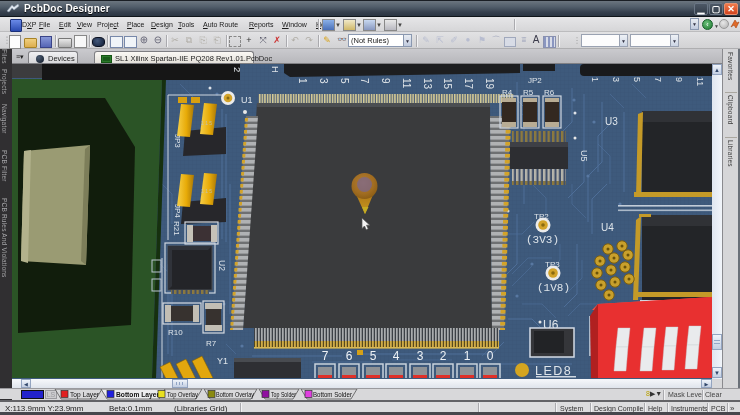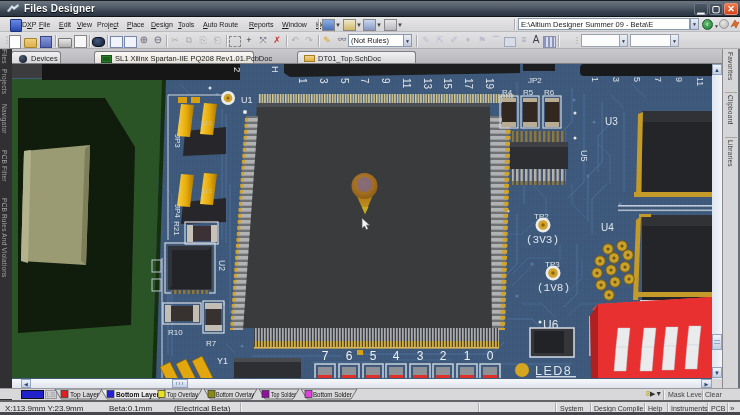--- a/index.html
+++ b/index.html
@@ -41,21 +41,21 @@
 .sep{position:absolute;width:1px;background:#aaaaae;border-right:1px solid #f2f2f4;}
 .ticon{position:absolute;top:2px;width:12px;height:12px;font-size:9px;line-height:12px;text-align:center;}
 </style>
 </head>
 <body>
 
 <div class="abs" id="titlebar"></div>
 <svg class="abs" style="left:5px;top:2px" width="16" height="13" viewBox="0 0 16 13">
  <path d="M2 9 L7 3 L9 5 L13 2 L14 4 L9 8 L7 6 L4 10 Z" fill="#dfe6ee" stroke="#8899aa" stroke-width="0.5"></path>
 </svg>
-<div class="abs" id="titletxt">Files Designer</div>
+<div class="abs" id="titletxt">PcbDoc Designer</div>
 <div class="abs winbtn" style="left:694px;">▁</div>
 <div class="abs winbtn" style="left:709px;">▢</div>
 <div class="abs winbtn" style="left:724px;background:linear-gradient(#f07a4a,#d2431f);border-color:#e89070;">✕</div>
 
 <div class="abs" id="menubar">
  <div class="mi" style="left:10px;top:2px;width:10px;height:11px;background:linear-gradient(#6a8ae8,#2a4ab0);border:1px solid #1a307a;border-radius:1px"></div>
  <div class="mi" style="left:22px">D<u>X</u>P</div>
  <div class="mi" style="left:39px"><u>F</u>ile</div>
  <div class="mi" style="left:59px"><u>E</u>dit</div>
  <div class="mi" style="left:77px"><u>V</u>iew</div>
@@ -70,21 +70,20 @@
  <div class="sep" style="left:318px;top:2px;height:11px"></div>
  <div class="mi" style="left:322px;top:2px;width:11px;height:10px;background:linear-gradient(#8ab0e8,#4a70b8);border:1px solid #888;"></div>
  <div class="mi" style="left:335px;top:5px;font-size:6px;color:#444">▼</div>
  <div class="mi" style="left:343px;top:2px;width:11px;height:10px;background:linear-gradient(#f0e8c8,#d0b868);border:1px solid #888;"></div>
  <div class="mi" style="left:356px;top:5px;font-size:6px;color:#444">▼</div>
  <div class="mi" style="left:363px;top:2px;width:11px;height:10px;background:linear-gradient(#c8d8f0,#8898c0);border:1px solid #888;"></div>
  <div class="mi" style="left:376px;top:5px;font-size:6px;color:#444">▼</div>
  <div class="mi" style="left:384px;top:2px;width:11px;height:10px;background:linear-gradient(#e8e8e8,#b8b8c0);border:1px solid #888;"></div>
  <div class="mi" style="left:397px;top:5px;font-size:6px;color:#444">▼</div>
  <div class="sep" style="left:514px;top:2px;height:11px"></div>
- <div class="mi" style="left:518px;top:1px;width:172px;height:12px;background:#fff;border:1px solid #8a98b0;box-sizing:border-box;font-size:7.5px;padding:1px 0 0 2px;color:#222">E:\Altium Designer Summer 09 - Beta\E</div>
  <div class="mi" style="left:690px;top:1px;width:9px;height:12px;background:linear-gradient(#e8ecf2,#c0cade);border:1px solid #8a98b0;box-sizing:border-box;font-size:5px;color:#334;text-align:center;line-height:11px">▼</div>
  <div class="mi" style="left:702px;top:2px;width:11px;height:11px;border-radius:50%;background:radial-gradient(circle at 40% 35%,#6ac07a,#1f7a30);border:1px solid #17602a;box-sizing:border-box;color:#fff;font-size:7px;line-height:10px;text-align:center">‹</div>
  <div class="mi" style="left:714px;top:6px;font-size:5px;color:#444">▼</div>
  <div class="mi" style="left:719px;top:2px;width:10px;height:10px;border-radius:50%;background:radial-gradient(circle at 40% 35%,#e8e8e8,#b0b0b0);border:1px solid #999;box-sizing:border-box"></div>
  <svg class="mi" style="left:730px;top:2px" width="10" height="11" viewBox="0 0 10 11">
       <path d="M1 8 L5 1 L7 4 L9 3 L6 9 L4 6 Z" fill="#e06a28" stroke="#a84410" stroke-width="0.6"></path>
     </svg>
 </div>
 
 <div class="abs" id="toolbar">
@@ -134,32 +133,28 @@
  <div class="sep" style="left:558px;top:3px;height:12px"></div>
  <div class="ticon" style="left:571px;top:3px;color:#999;font-size:8px">⋮</div>
  <div class="ticon" style="left:581px;top:2px;width:39px;height:13px;background:#fcfcfd;border:1px solid #9aa2b2;box-sizing:border-box"></div>
  <div class="ticon" style="left:619px;top:2px;width:9px;height:13px;background:linear-gradient(#eef1f6,#ccd5e4);border:1px solid #9aa2b2;box-sizing:border-box;font-size:5px;color:#334;line-height:12px">▼</div>
  <div class="ticon" style="left:630px;top:2px;width:41px;height:13px;background:#fcfcfd;border:1px solid #9aa2b2;box-sizing:border-box"></div>
  <div class="ticon" style="left:670px;top:2px;width:9px;height:13px;background:linear-gradient(#eef1f6,#ccd5e4);border:1px solid #9aa2b2;box-sizing:border-box;font-size:5px;color:#334;line-height:12px">▼</div>
 </div>
 
 <div class="abs" id="tabrow">
  <div style="position:absolute;left:16px;top:4px;font-size:7px;color:#222">≡▾</div>
- <div class="dtab" style="left:11px;width:48px;padding-left:48px;">
+ <div class="dtab" style="left:28px;width:48px;padding-left:48px;">
    <div style="position:absolute;left:7px;top:2.5px;width:8px;height:8px;border-radius:50%;background:radial-gradient(circle at 35% 30%,#4a5a70,#101826)"></div>
    <div style="position:absolute;left:19px;top:2px">Devices</div>
  </div>
  <div class="dtab" style="left:94px;width:160px;background:linear-gradient(#faf8f4,#e4e1da);">
    <div style="position:absolute;left:6px;top:2.5px;width:11px;height:8px;background:#2a7a2a;border:1px solid #145514;box-sizing:border-box"></div>
    <div style="position:absolute;left:8px;top:4.5px;width:7px;height:4px;background:#1a5c1a"></div>
    <div style="position:absolute;left:20px;top:2px;white-space:nowrap">SL1 Xilinx Spartan-IIE PQ208 Rev1.01.PcbDoc</div>
- </div>
- <div class="dtab" style="left:297px;width:119px;">
-   <div style="position:absolute;left:6px;top:3px;width:11px;height:7px;background:linear-gradient(#f2d488,#dcae44);border:1px solid #a87c20;box-sizing:border-box"></div>
-   <div style="position:absolute;left:20px;top:2px;white-space:nowrap">DT01_Top.SchDoc</div>
  </div>
 </div>
 
 <div class="abs" id="leftstrip">
  <div class="vtext" style="top:0px">Files</div>
  <div class="vtext" style="top:20px">Projects</div>
  <div class="vtext" style="top:55px">Navigator</div>
  <div class="vtext" style="top:101px">PCB Filter</div>
  <div class="vtext" style="top:149px">PCB Rules And Violations</div>
 </div>
@@ -602,21 +597,21 @@
  <div style="position:absolute;left:646px;top:0.5px;font-size:7px;color:#333"><span style="color:#b8a000">8</span>▶▼</div>
  <div class="sep" style="left:663px;top:1px;height:11px"></div>
  <div style="position:absolute;left:668px;top:1.5px;color:#444;font-size:7px">Mask Level</div>
  <div class="sep" style="left:702px;top:1px;height:11px"></div>
  <div style="position:absolute;left:705px;top:1.5px;color:#444;font-size:7px">Clear</div>
 </div>
 
 <div class="abs" id="statusbar">
  <div style="position:absolute;left:5px;top:2px">X:113.9mm Y:23.9mm</div>
  <div style="position:absolute;left:109px;top:2px">Beta:0.1mm</div>
- <div style="position:absolute;left:174px;top:2px">(Electrical Beta)</div>
+ <div style="position:absolute;left:174px;top:2px">(Libraries Grid)</div>
  <div class="sep" style="left:240px;top:1px;height:11px"></div>
  <div class="sep" style="left:478px;top:1px;height:11px"></div>
  <div class="sep" style="left:555px;top:1px;height:11px"></div>
  <div style="position:absolute;left:560px;top:3px;color:#333;font-size:7px"><u>S</u>ystem</div>
  <div class="sep" style="left:590px;top:1px;height:11px"></div>
  <div style="position:absolute;left:594px;top:3px;color:#333;font-size:7px"><u>D</u>esign Compiler</div>
  <div class="sep" style="left:644px;top:1px;height:11px"></div>
  <div style="position:absolute;left:648px;top:3px;color:#333;font-size:7px"><u>H</u>elp</div>
  <div class="sep" style="left:667px;top:1px;height:11px"></div>
  <div style="position:absolute;left:671px;top:3px;color:#333;font-size:7px"><u>I</u>nstruments</div>

